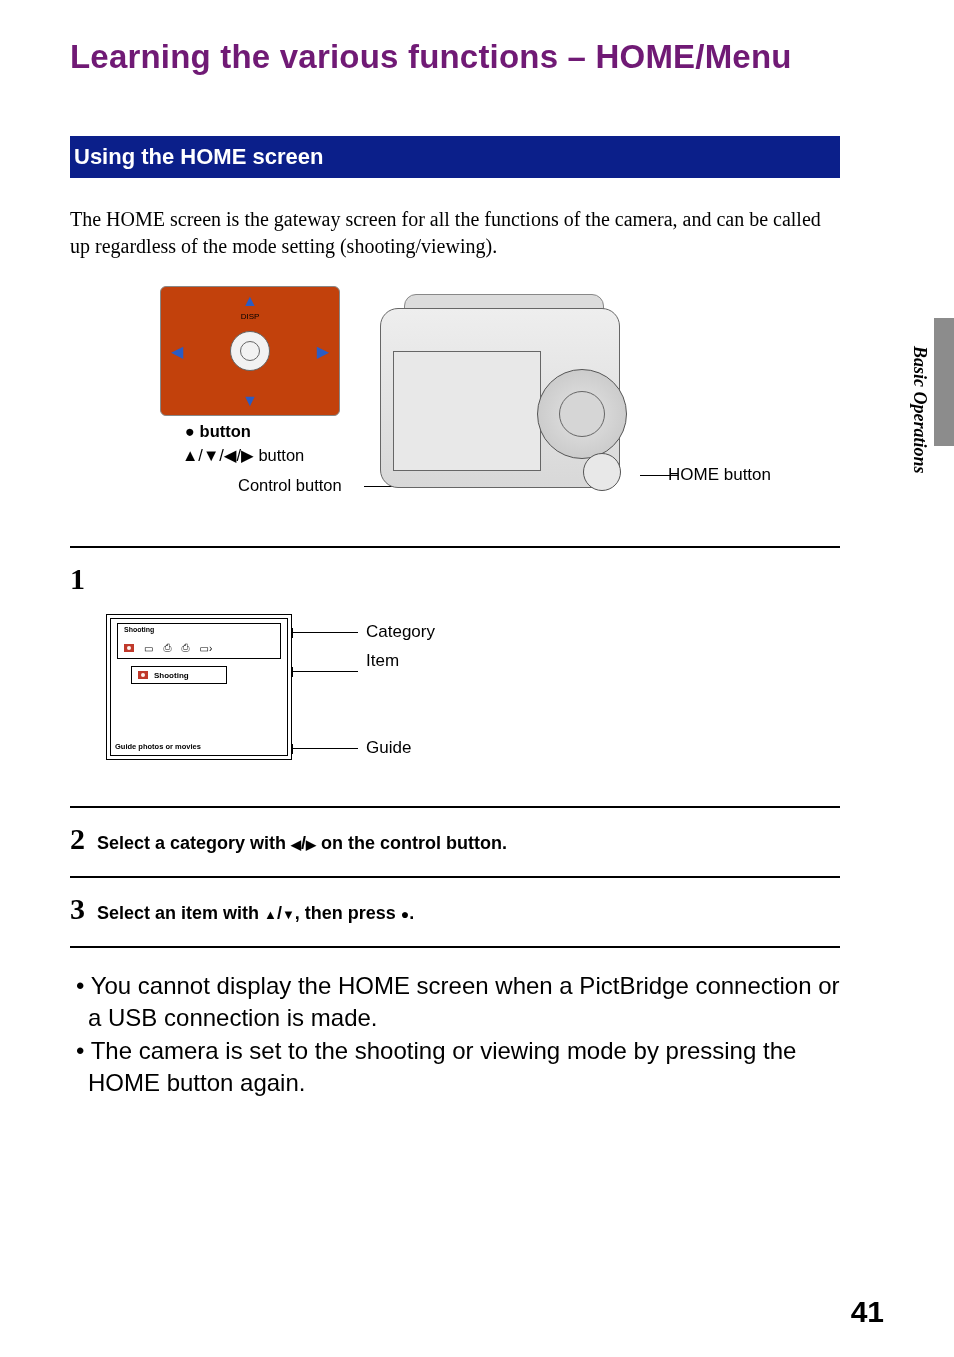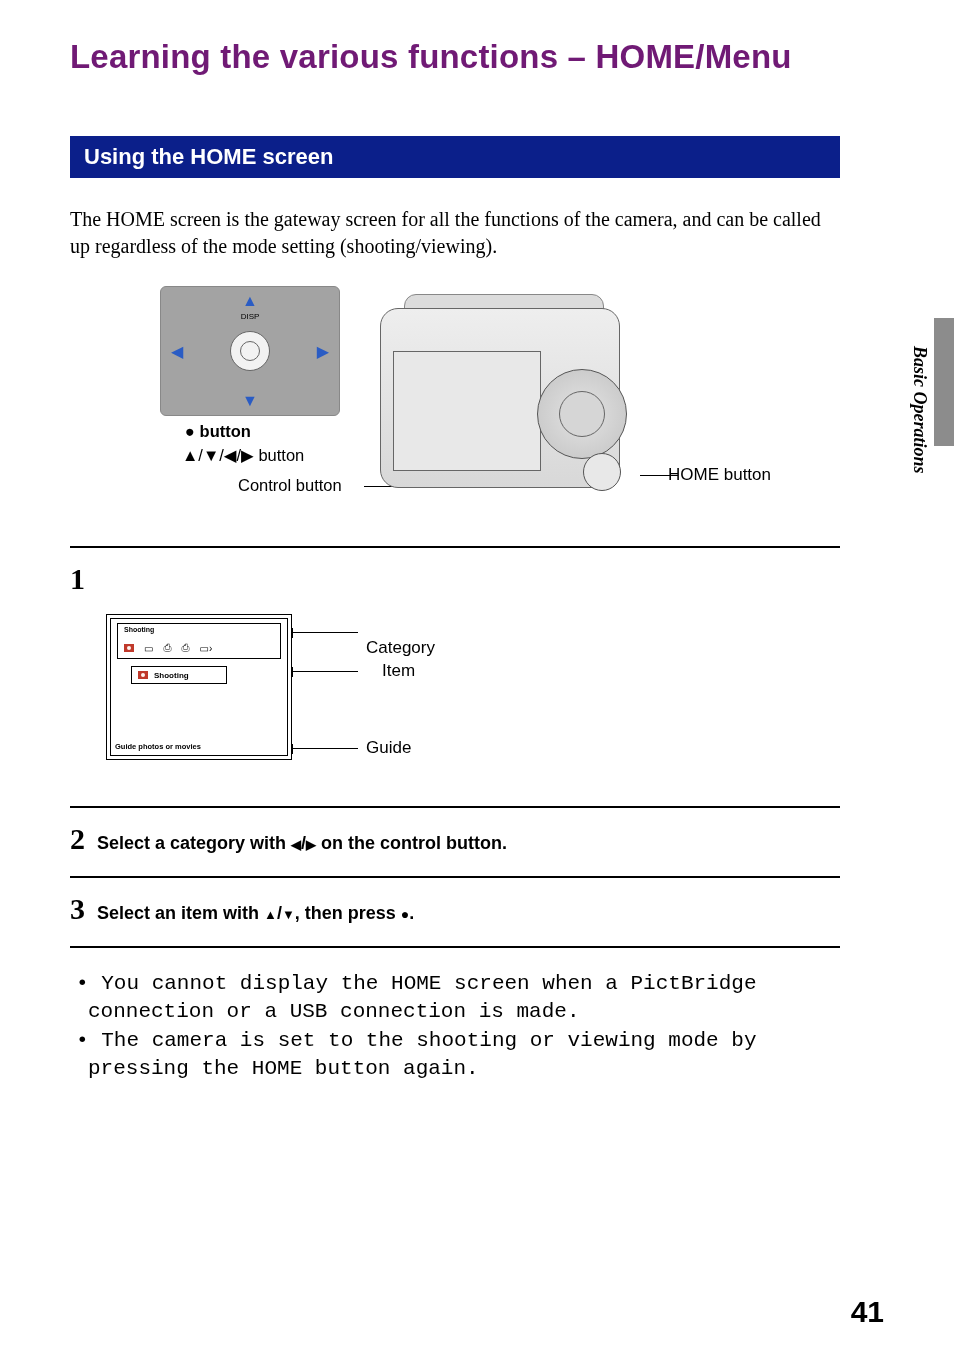--- a/index.html
+++ b/index.html
@@ -22,21 +22,21 @@
     margin-top: 8px;
     margin-bottom: 60px;
   }
   .section-bar {
     background: #0b1f8a;
     color: #fff;
     font-size: 22px;
     font-weight: 700;
     font-family: "Arial Black", Arial, sans-serif;
     font-stretch: condensed;
-    padding: 8px 14px;
+    padding: 8px 4px;
     margin-bottom: 28px;
     width: 770px;
   }
   .intro {
     font-family: "Times New Roman", Times, serif;
     font-size: 20px;
     line-height: 1.35;
     width: 770px;
     margin-bottom: 20px;
   }
@@ -46,21 +46,21 @@
     height: 250px;
     margin-bottom: 16px;
   }
   
   .control-pad {
     position: absolute;
     left: 90px; top: 6px;
     width: 180px; height: 130px;
     border: 1px solid #888;
     border-radius: 6px;
-    background: #a3a3a3;
+    background: #c2410c;
   }
   .arrow-up, .arrow-down, .arrow-left, .arrow-right {
     position: absolute; color: #2a5cc4;
   }
   .arrow-up { left: 50%; top: 5px; transform: translateX(-50%); }
   .arrow-down { left: 50%; bottom: 5px; transform: translateX(-50%); }
   .arrow-left { left: 10px; top: 50%; transform: translateY(-50%); }
   .arrow-right { right: 10px; top: 50%; transform: translateY(-50%); }
   .arrow-up::before { content: "▲"; }
   .arrow-down::before { content: "▼"; }
@@ -207,26 +207,26 @@
   .callout-line {
     position: absolute; height: 0; border-top: 1px solid #000;
   }
   .callout-1 { left: 222px; top: 26px; width: 66px; }
   .callout-1::before { content:""; position:absolute; left:0; top:-5px; height:10px; border-left:1px solid #000; }
   .callout-2 { left: 222px; top: 65px; width: 66px; }
   .callout-2::before { content:""; position:absolute; left:0; top:-5px; height:10px; border-left:1px solid #000; }
   .callout-3 { left: 222px; top: 142px; width: 66px; }
   .callout-3::before { content:""; position:absolute; left:0; top:-5px; height:10px; border-left:1px solid #000; }
   .callout-label { position: absolute; left: 296px; font-size: 17px; }
-  .cl1 { top: 32px; text-align: right; } .cl2 { top: 55px; margin-left: 16px; } .cl3 { top: 132px; }
+  .cl1 { top: 16px; text-align: right; } .cl2 { top: 45px; } .cl3 { top: 132px; }
 
   .notes {
     width: 770px;
-    font-family: Liberation Mono, monospace;
-    font-size: 21px;
+    font-family: Liberation Sans, sans-serif;
+    font-size: 24px;
     line-height: 1.35;
     margin-top: 22px;
   }
   .notes li { margin-left: 18px; text-indent: -12px; list-style: none; }
   .notes li::before { content: "• "; }
 
   
   .side-tab {
     position: absolute; right: 0; top: 318px; width: 20px; height: 128px;
     background: #8c8c8c;

